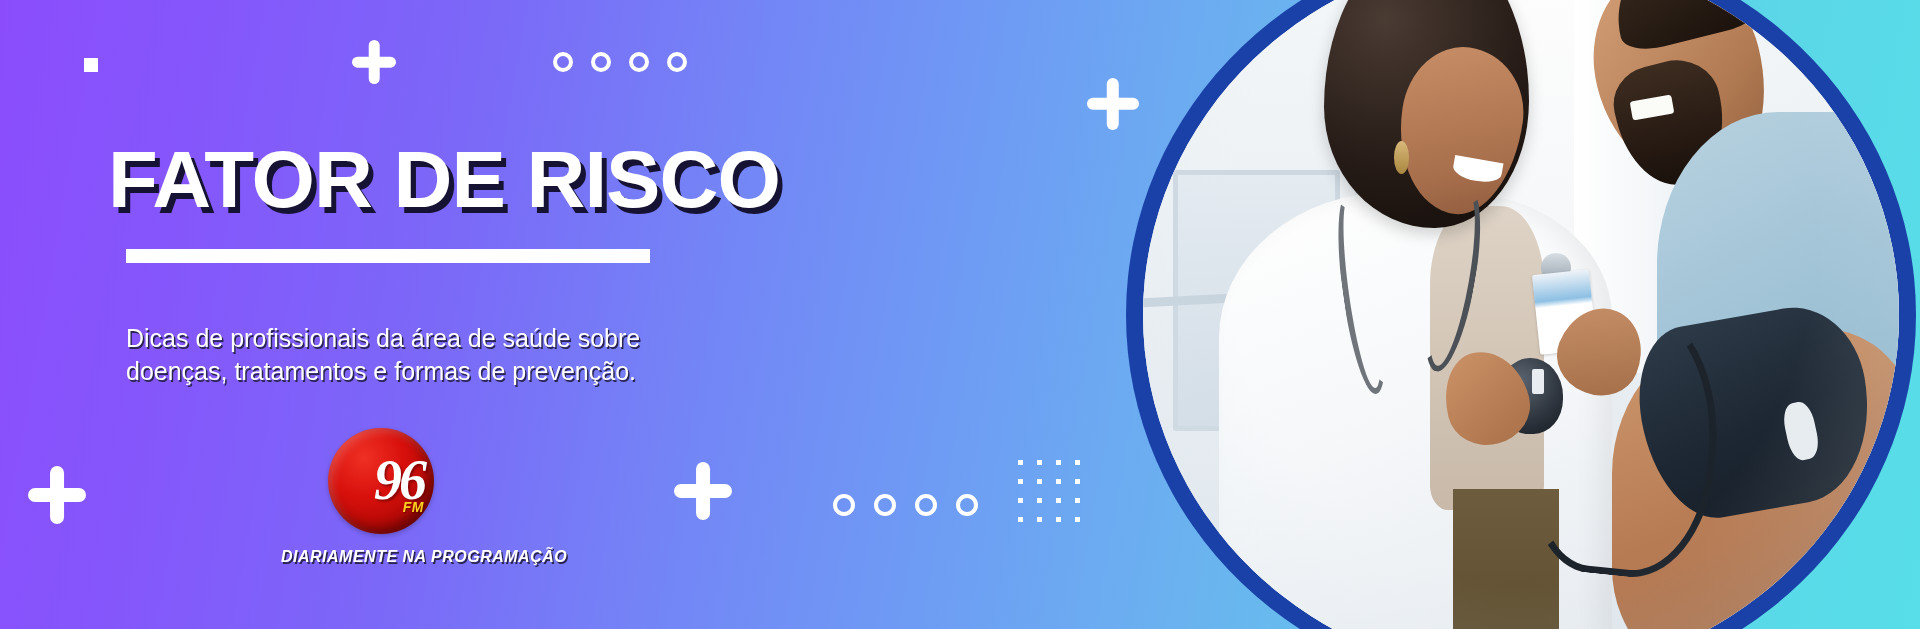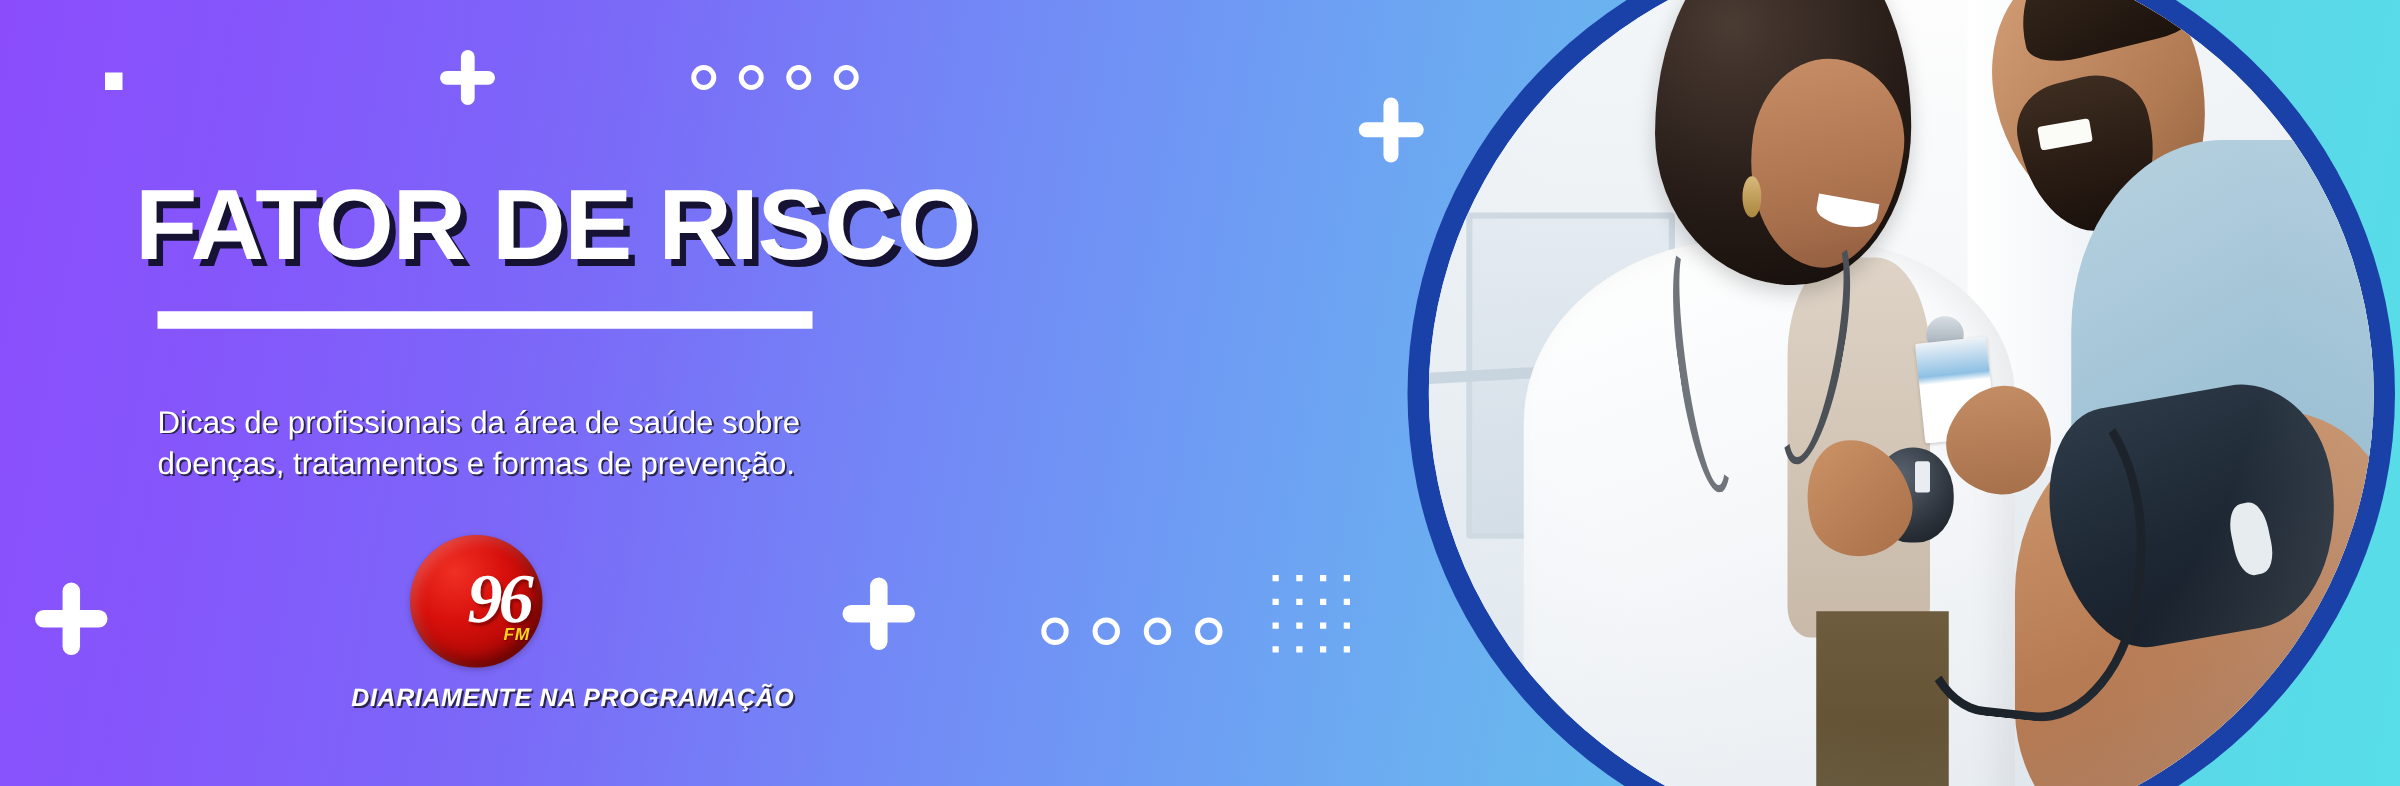--- a/index.html
+++ b/index.html
@@ -169,21 +169,21 @@
     font-size: 14px;
     font-weight: 900;
     font-style: italic;
     color: #FFD21E;
     letter-spacing: .5px;
     line-height: 1;
     text-shadow: 1px 1px 1px rgba(90,0,0,.6);
   }
   .logo-caption {
     margin-top: 14px;
-    font-size: 20px;
+    font-size: 16px;
     font-style: italic;
     font-weight: 700;
     letter-spacing: .5px;
     color: #ffffff;
     text-shadow: 1.5px 1.5px 0 #2a2550;
     white-space: nowrap;
   }
 
   
   .photo-ring {

